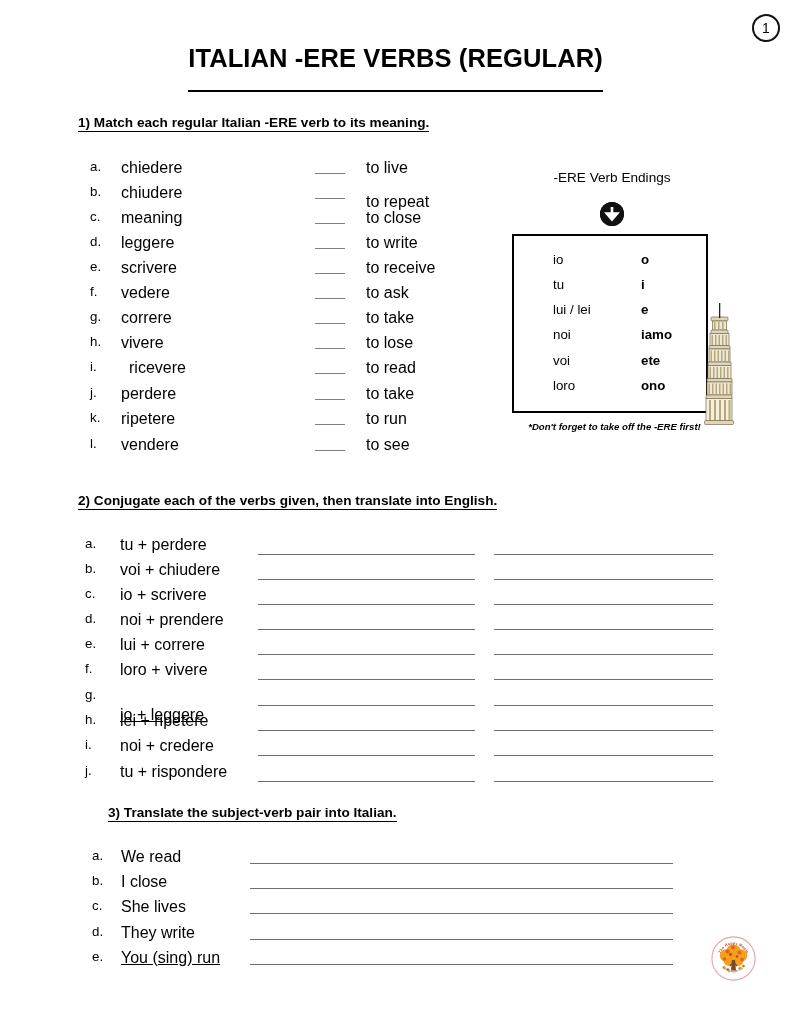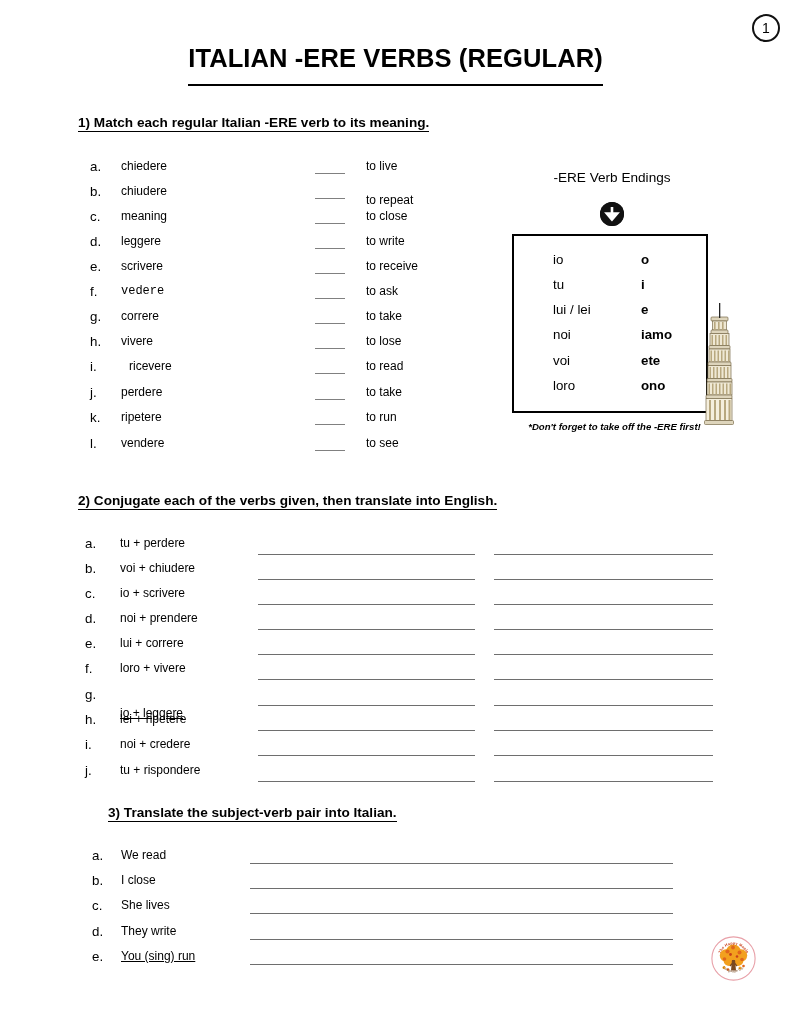--- a/index.html
+++ b/index.html
@@ -37,21 +37,21 @@
     top: 44px;
     left: 0;
     width: 791px;
     text-align: center;
     font-size: 25.5px;
     font-weight: bold;
     letter-spacing: 0.1px;
   }
   .doc-title span {
     border-bottom: 2.4px solid #000;
-    padding-bottom: 12px;
+    padding-bottom: 18px;
   }
 
   
   .sec-heading {
     position: absolute;
     font-size: 13.6px;
     font-weight: bold;
     white-space: nowrap;
   }
   .sec-heading span {
@@ -63,21 +63,21 @@
   #heading-3 { left: 72px; top: 805px; margin-left: 36px; }
 
   
   .item-letter {
     position: absolute;
     font-size: 13.3px;
     text-align: left;
   }
   .item-text {
     position: absolute;
-    font-size: 12px;
+    font-size: 16px;
     white-space: nowrap;
   }
 
   
   #s1-left  { position: absolute; left: 0; top: 0; }
   #s1-right { position: absolute; left: 0; top: 0; }
   .s1-blank {
     position: absolute;
     width: 30px;
     height: 0;
@@ -186,21 +186,21 @@
   <div class="item-text" style="left:121px; top:159px;">chiedere</div>
   <div class="item-letter" style="left:90px;  top:184px;">b.</div>
   <div class="item-text" style="left:121px; top:184px;">chiudere</div>
   <div class="item-letter" style="left:90px;  top:209px;">c.</div>
   <div class="item-text" style="left:121px; top:209px;">meaning</div>
   <div class="item-letter" style="left:90px;  top:234px;">d.</div>
   <div class="item-text" style="left:121px; top:234px;">leggere</div>
   <div class="item-letter" style="left:90px;  top:259px;">e.</div>
   <div class="item-text" style="left:121px; top:259px;">scrivere</div>
   <div class="item-letter" style="left:90px;  top:284px;">f.</div>
-  <div class="item-text" style="left:121px; top:284px;font-family:Liberation Mono, monospace;">vedere</div>
+  <div class="item-text" style="left:121px; top:284px;">vedere</div>
   <div class="item-letter" style="left:90px;  top:309px;">g.</div>
   <div class="item-text" style="left:121px; top:309px;">correre</div>
   <div class="item-letter" style="left:90px;  top:334px;">h.</div>
   <div class="item-text" style="left:121px; top:334px;">vivere</div>
   <div class="item-letter" style="left:90px;  top:359px;">i.</div>
   <div class="item-text" style="left:105px; top:359px;margin-left:24px;">ricevere</div>
   <div class="item-letter" style="left:90px;  top:385px;">j.</div>
   <div class="item-text" style="left:121px; top:385px;">perdere</div>
   <div class="item-letter" style="left:90px;  top:410px;">k.</div>
   <div class="item-text" style="left:121px; top:410px;">ripetere</div>

